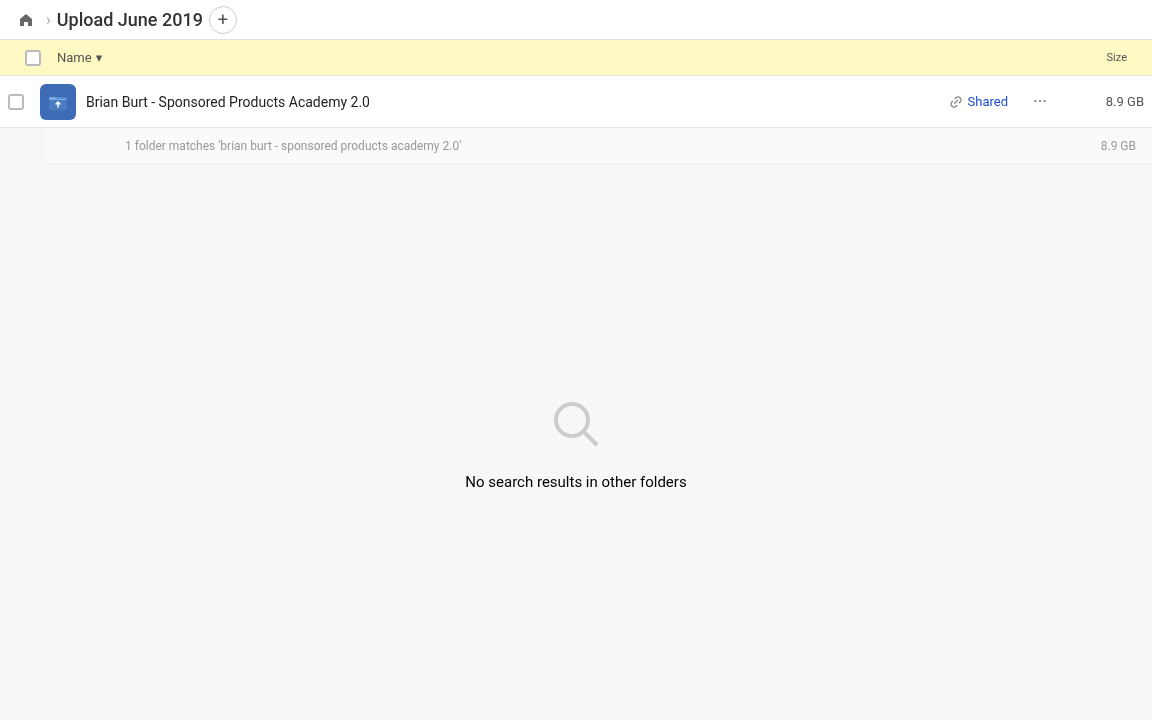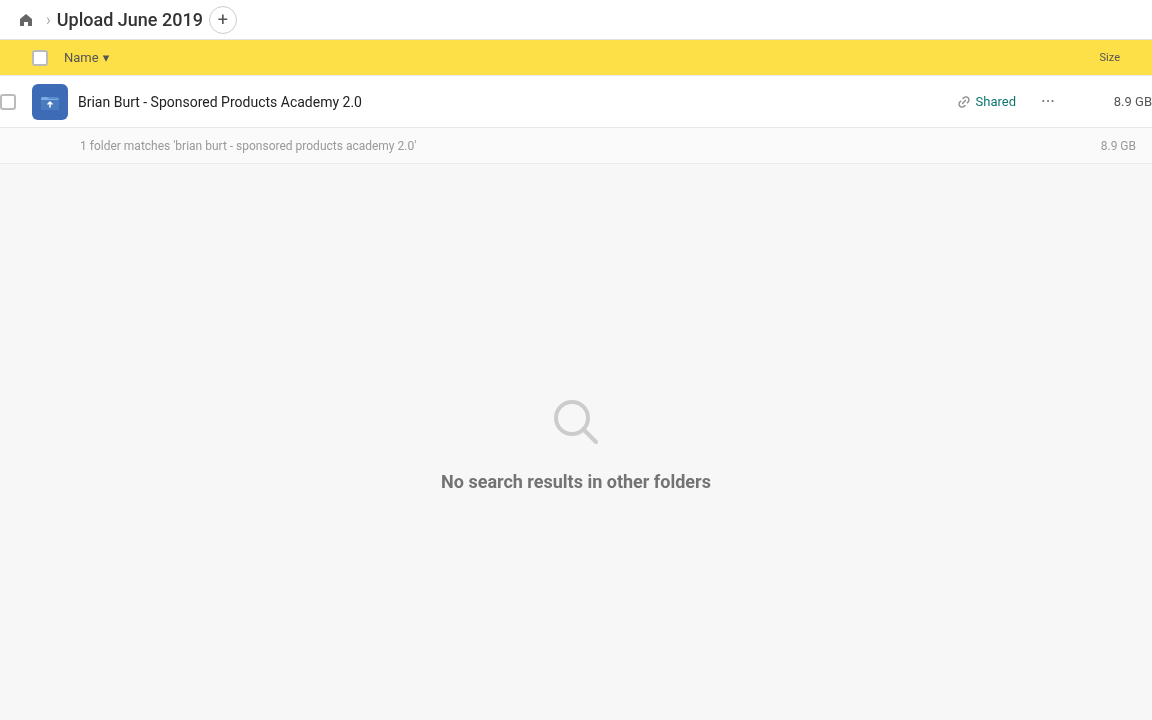--- a/index.html
+++ b/index.html
@@ -58,23 +58,23 @@
       background: #fff;
       font-size: 18px;
       color: #555;
     }
 
     
     .col-headers {
       display: flex;
       align-items: center;
       height: 36px;
-      background: #fde047;
+      background: #fef9c3;
       border-bottom: 1px solid #e8e8e8;
-      padding: 0 32px;
+      padding: 0 25px;
     }
     .col-checkbox {
       width: 32px;
       display: flex;
       align-items: center;
     }
     .col-name {
       flex: 1;
       display: flex;
       align-items: center;
@@ -90,21 +90,21 @@
       color: #555;
     }
 
     
     .file-row {
       display: flex;
       align-items: center;
       height: 52px;
       background: #fff;
       border-bottom: 1px solid #e8e8e8;
-      padding: 0 0;
+      padding: 0 8px;
       cursor: pointer;
     }
     .row-checkbox {
       width: 32px;
       display: flex;
       align-items: center;
     }
     .row-icon {
       width: 36px;
       height: 36px;
@@ -119,21 +119,21 @@
     .row-name {
       flex: 1;
       font-size: 14px;
       color: #222;
       font-weight: 400;
     }
     .row-shared {
       display: flex;
       align-items: center;
       gap: 5px;
-      color: #0f766e;
+      color: #1d4ed8;
       font-size: 13px;
       margin-right: 16px;
     }
     .row-more {
       width: 32px;
       height: 32px;
       display: flex;
       align-items: center;
       justify-content: center;
       border-radius: 4px;
@@ -150,20 +150,21 @@
     }
 
     
     .match-row {
       display: flex;
       align-items: center;
       height: 36px;
       background: #fafafa;
       border-bottom: 1px solid #ebebeb;
       padding: 0 16px 0 80px;
+      margin-left: 45px;
     }
     .match-text {
       flex: 1;
       font-size: 12px;
       color: #999;
     }
     .match-size {
       width: 80px;
       text-align: right;
       font-size: 12px;
@@ -177,23 +178,22 @@
       align-items: center;
       justify-content: center;
       height: calc(720px - 40px - 36px - 52px - 36px);
       background: #f7f7f7;
     }
     .empty-icon {
       margin-bottom: 16px;
       color: #ccc;
     }
     .empty-text {
-      font-size: 18px;
-      color: #737373;
-      font-weight: bold;
+      font-size: 15px;
+      color: #000000;
     }
 
     
     .checkbox {
       width: 16px;
       height: 16px;
       border: 2px solid #bbb;
       border-radius: 3px;
       background: #fff;
       cursor: pointer;

